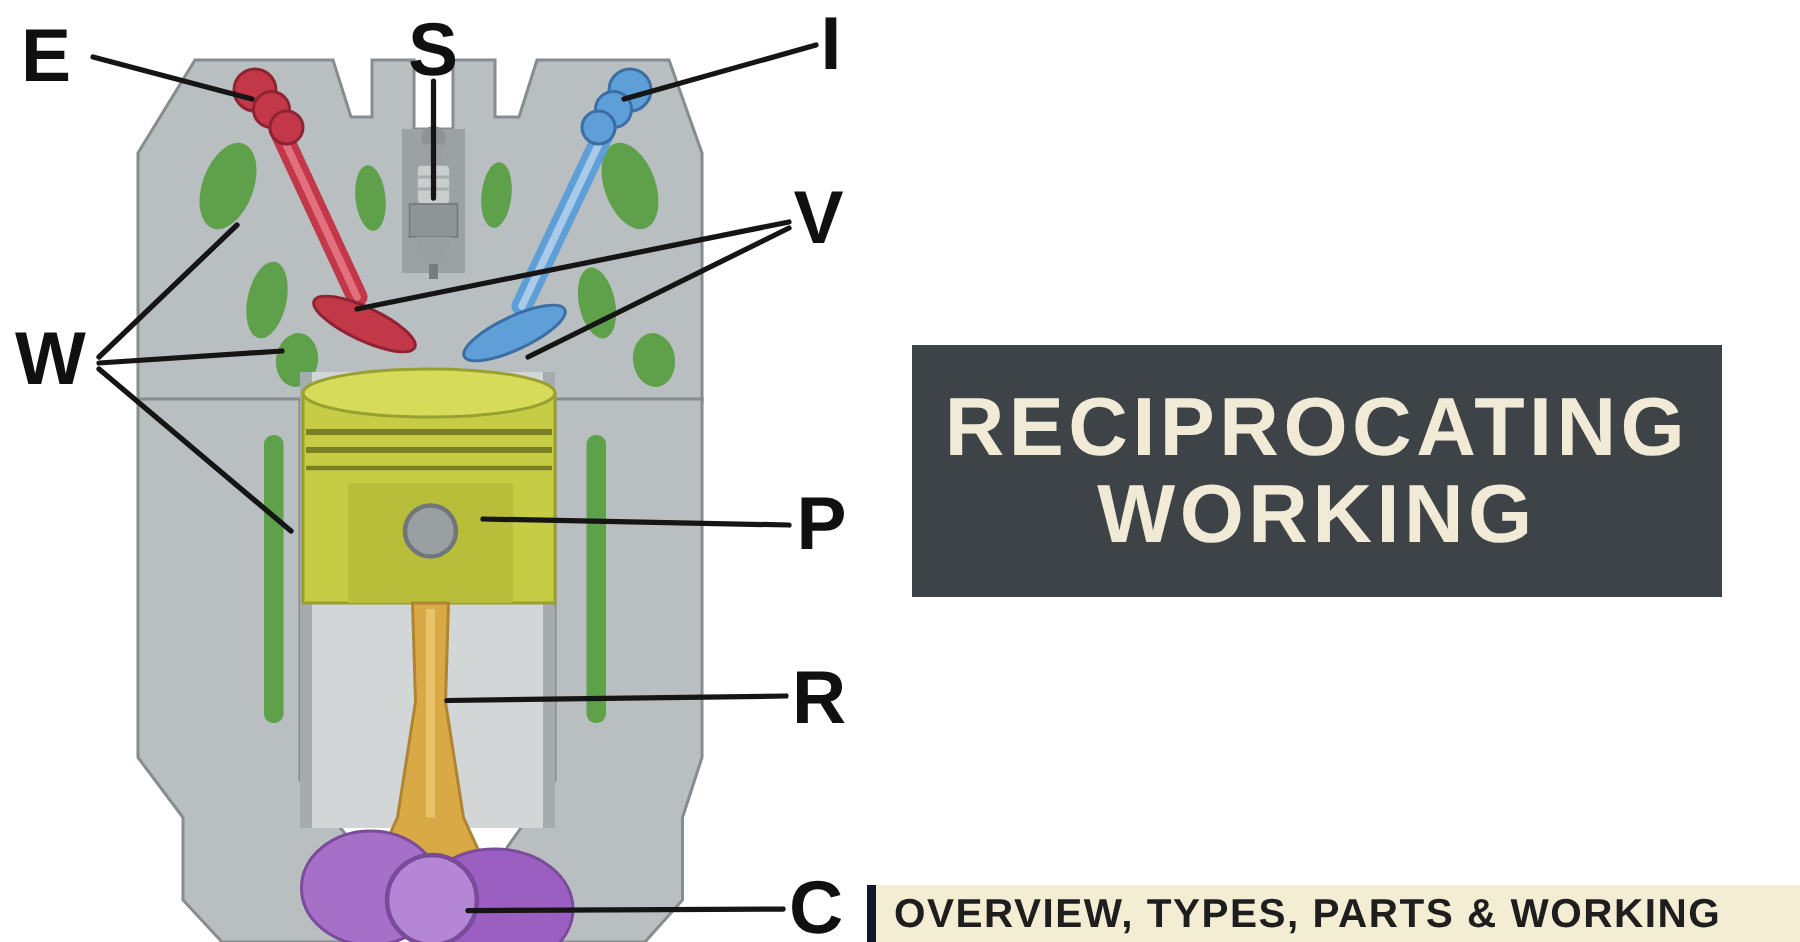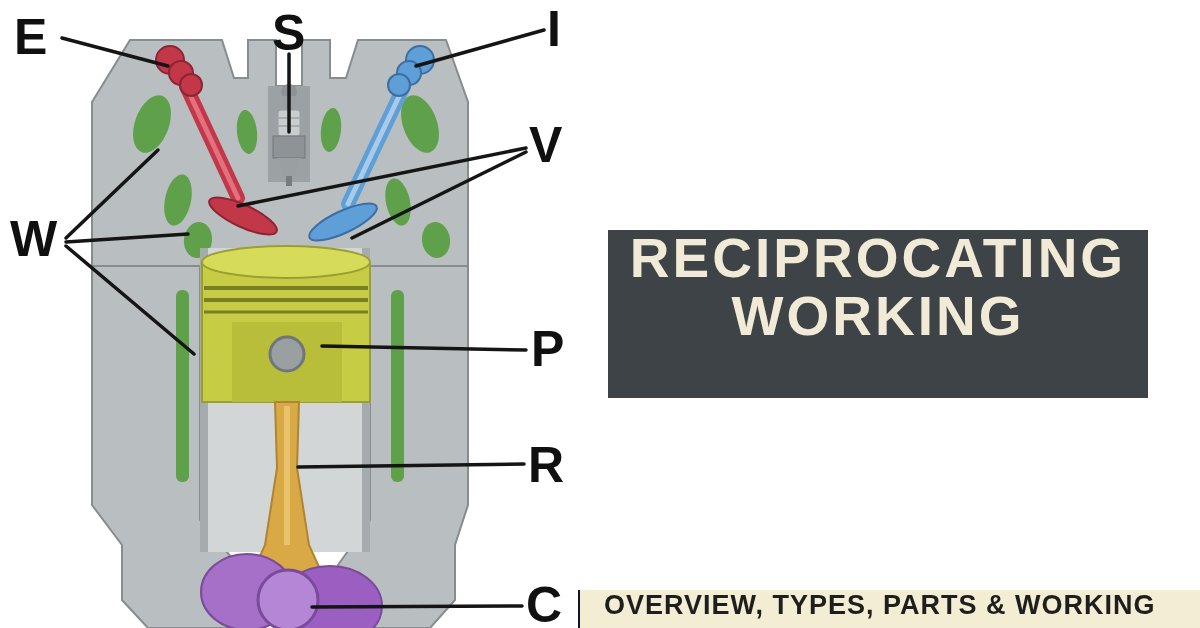--- a/index.html
+++ b/index.html
@@ -10,26 +10,26 @@
        font-family:"Liberation Sans",sans-serif;}
   .lbl-e{left:14px;top:12px;}
   .lbl-s{left:272px;top:8px;}
   .lbl-i{left:547px;top:4px;}
   .lbl-v{left:529px;top:120px;}
   .lbl-w{left:10px;top:214px;}
   .lbl-p{left:531px;top:324px;}
   .lbl-r{left:528px;top:440px;}
   .lbl-c{left:526px;top:580px;}
   .banner{position:absolute;left:608px;top:230px;width:540px;height:168px;
-          display:flex;flex-direction:column;align-items:center;}
+          display:flex;flex-direction:column;align-items:center;justify-content:center;}
   .banner-line{font-weight:900;font-size:55px;letter-spacing:3px;line-height:1.05;
                font-family:"Liberation Sans",sans-serif;}
   .footer-strip{position:absolute;left:578px;top:590px;width:622px;height:38px;
-                display:flex;border-left:2px solid #0f172a;
-                box-sizing:border-box;padding-left:24px;}
+                display:flex;align-items:center;border-left:6px solid #0f172a;
+                box-sizing:border-box;padding-left:12px;}
   .footer-text{font-weight:900;font-size:27px;letter-spacing:1px;white-space:nowrap;
                font-family:"Liberation Sans",sans-serif;}
 </style>
 </head>
 <body>
 
 <div class="stage">
 
   <svg class="engine-svg" width="600" height="628" viewBox="0 0 600 628">
 

